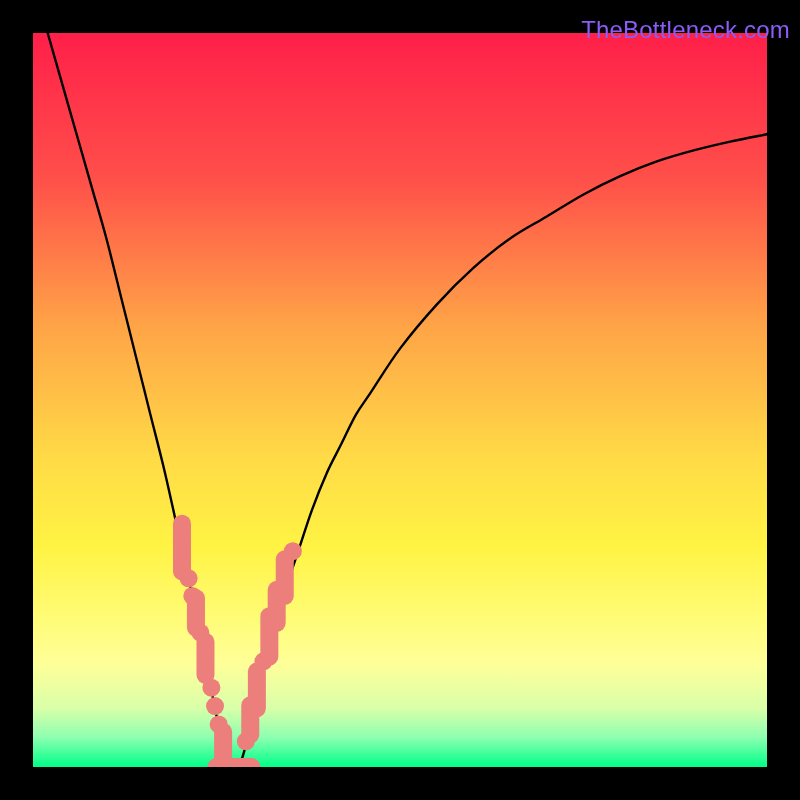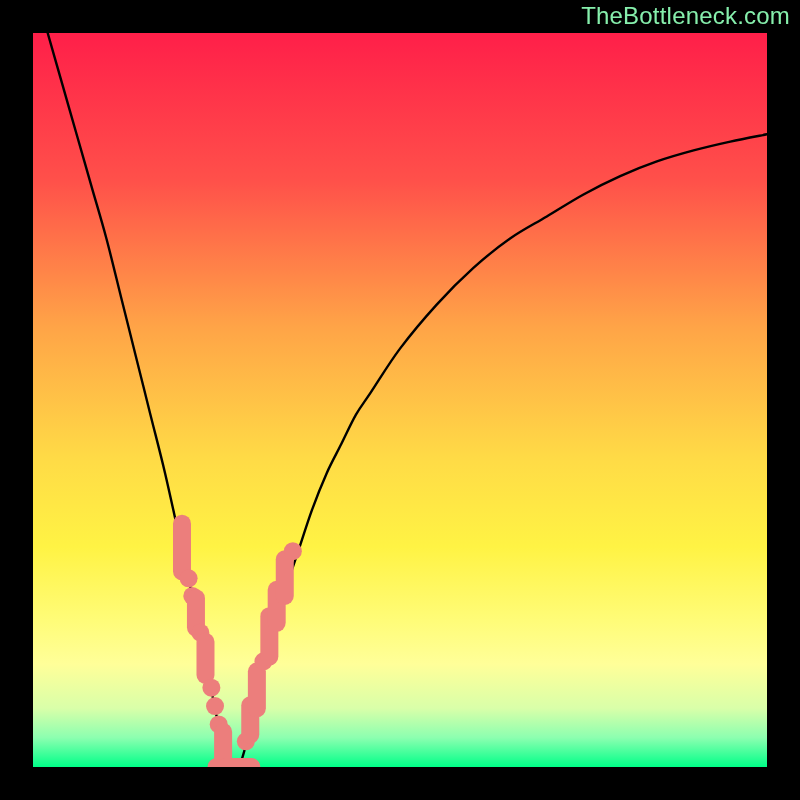--- a/index.html
+++ b/index.html
@@ -21,26 +21,26 @@
   .plot {
     position: absolute;
     left: 33px;
     top: 33px;
     width: 734px;
     height: 734px;
     overflow: hidden;
   }
   .watermark {
     position: absolute;
-    top: 2px;
+    top: 16px;
     right: 10px;
     font-family: Arial, Helvetica, sans-serif;
     font-size: 24px;
     font-weight: 500;
-    color: #86efac;
+    color: #8b5cf6;
     letter-spacing: 0.2px;
   }
   svg {
     display: block;
   }
 </style>
 </head>
 <body>
 
 <div class="frame">

